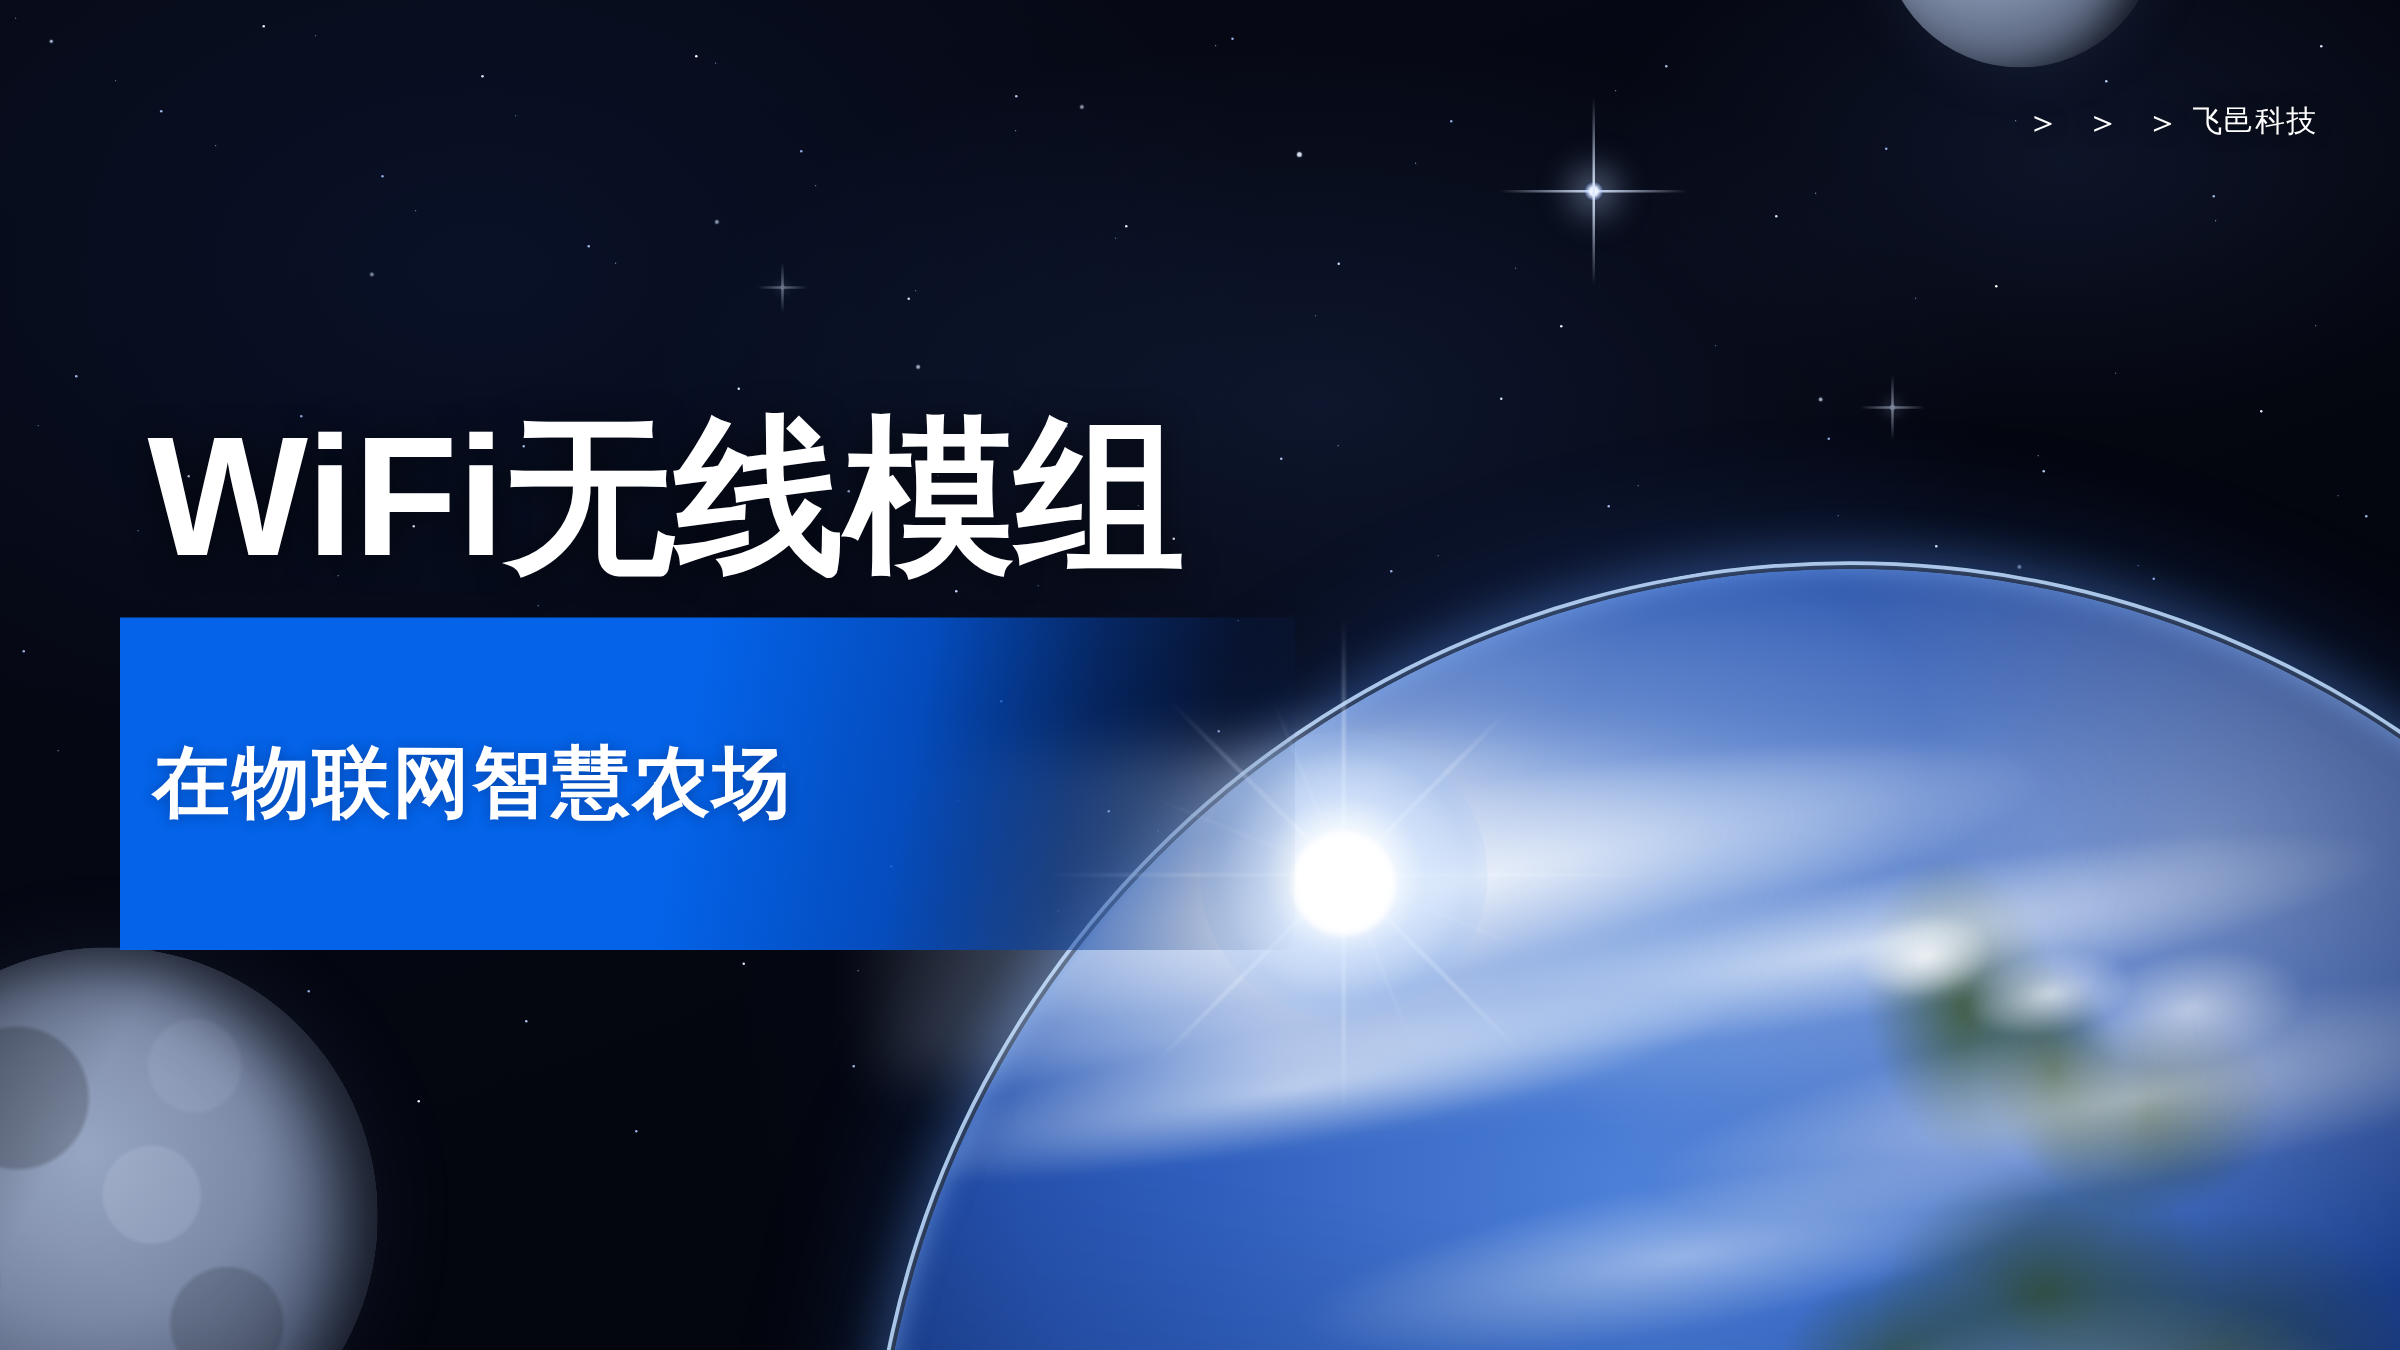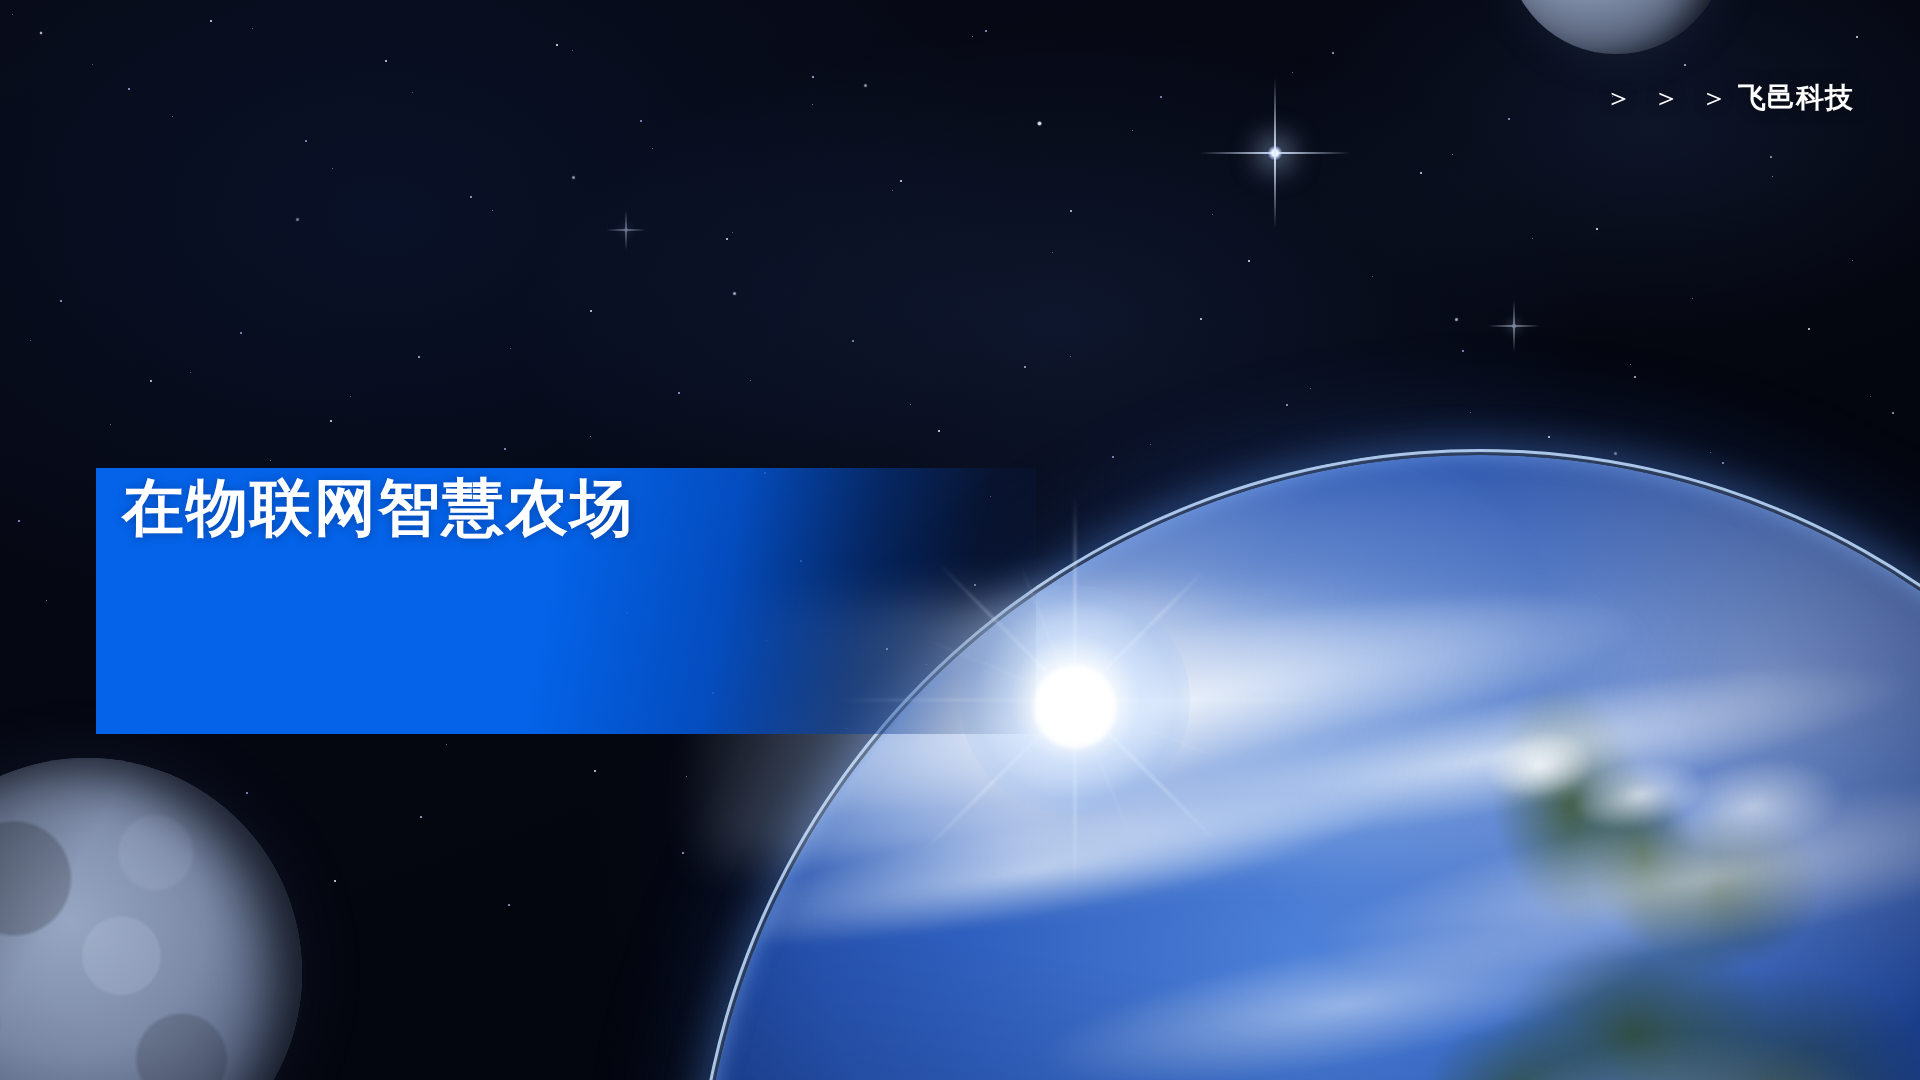--- a/index.html
+++ b/index.html
@@ -287,49 +287,50 @@
     letter-spacing:.5px;
     white-space:nowrap;
     text-shadow:0 0 14px rgba(0,0,0,.55);
   }
   #brand-chevrons {
     font-size:28px; font-weight:400; line-height:1;
     letter-spacing:6px;
     margin-right:4px;
   }
   #brand-name {
-    font-size:28px; font-weight:700; line-height:1;
+    font-size:24px; font-weight:400; line-height:1;
     letter-spacing:1px;
   }
 
   #main-title {
     position:absolute;
     left:118px; top:325px;
     font-size:136px;
     font-weight:700;
     line-height:1.06;
     color:#ffffff;
     letter-spacing:0px;
     white-space:nowrap;
     text-shadow:0 2px 26px rgba(0,0,0,.6);
   }
 
   #subtitle-panel {
     position:absolute;
-    left:96px; top:468px;
+    left:96px; top:494px;
     width:940px; height:266px;
     background:linear-gradient(100deg,
        #0463e8 0%,
        #0463e8 48%,
        rgba(4,85,213,.88) 66%,
        rgba(5,60,156,.55) 80%,
        rgba(6,38,102,.22) 91%,
        rgba(7,24,64,0) 100%);
     display:flex;
     flex-direction:column;
+    justify-content:center;
     padding:0 0 0 26px;
   }
   .subtitle-line {
     font-size:62px;
     font-weight:700;
     line-height:1.30;
     color:#ffffff;
     letter-spacing:2px;
     white-space:nowrap;
     text-shadow:0 1px 10px rgba(0,20,70,.35);
@@ -393,18 +394,19 @@
     <div class="limb-shade"></div>
   </div>
 
   <div class="vignette"></div>
 
   <div id="brand-tag">
     <span id="brand-chevrons">＞ ＞ ＞</span>
     <span id="brand-name">飞邑科技</span>
   </div>
 
+  <h1 id="main-title">WiFi无线模组</h1>
 
   <div id="subtitle-panel">
     <div class="subtitle-line">在物联网智慧农场</div>
   </div>
 
 </div>
 
 </body></html>

